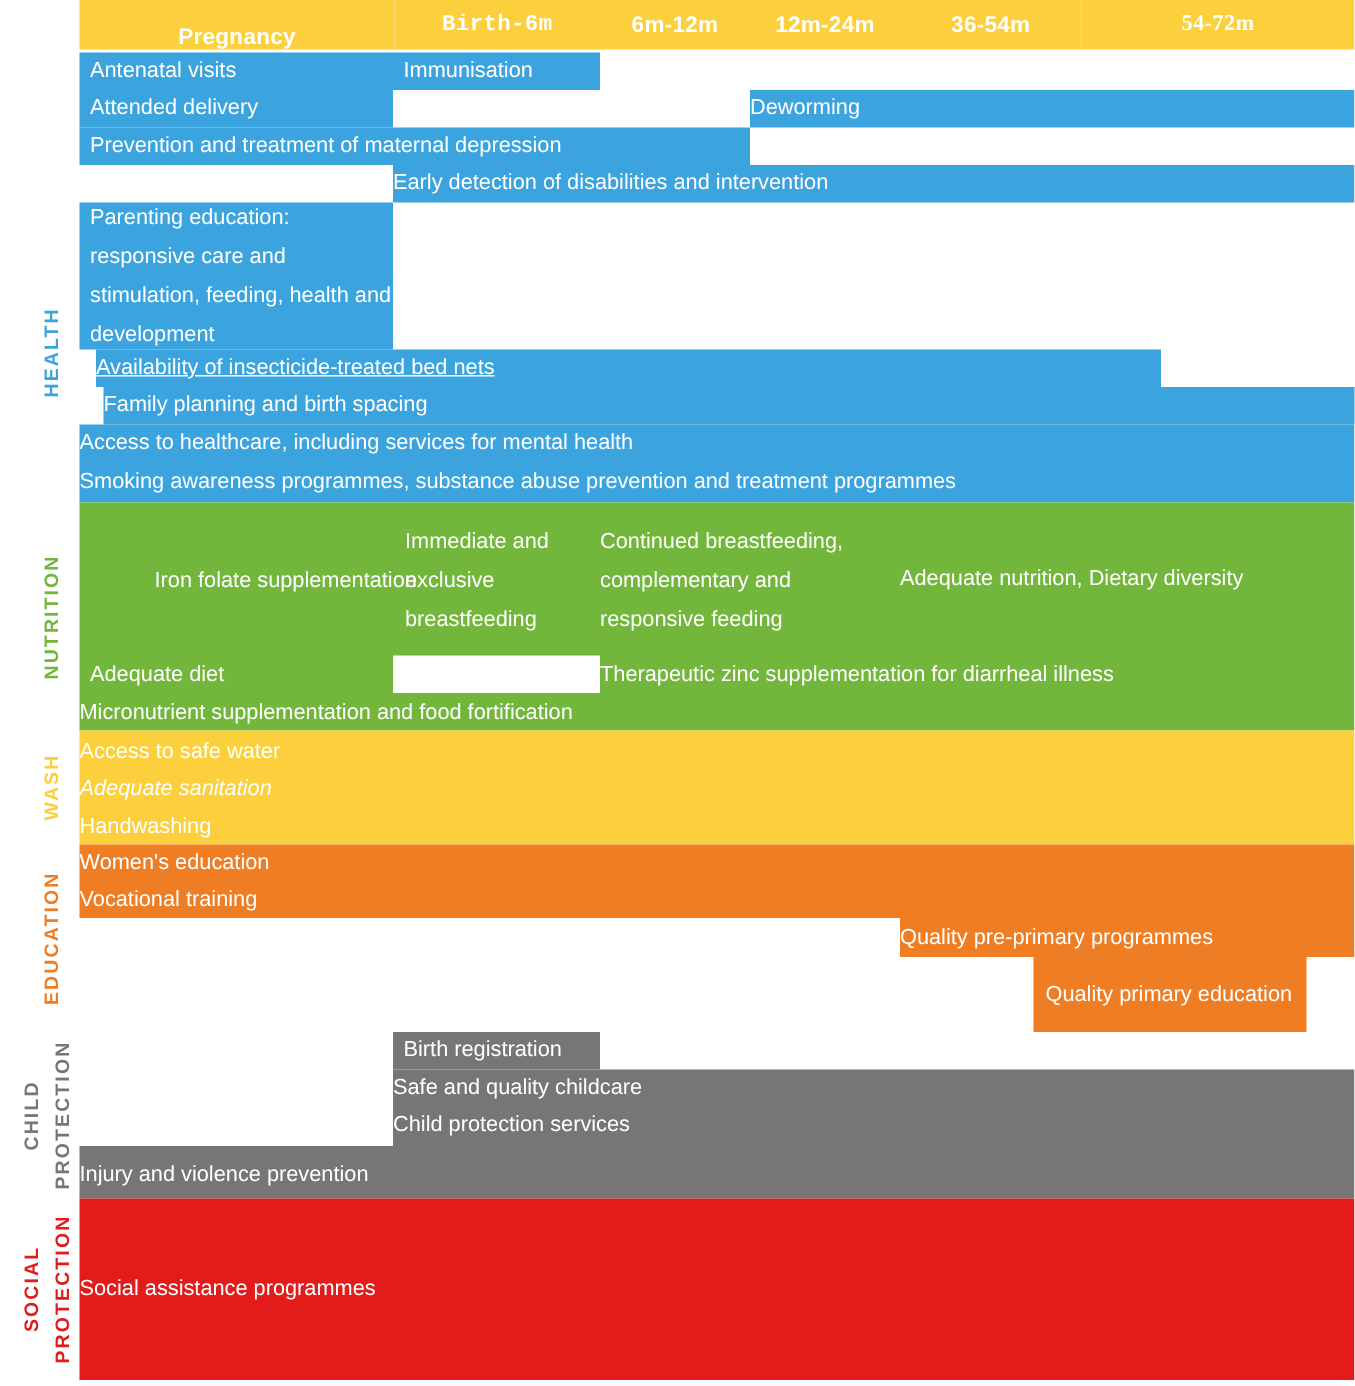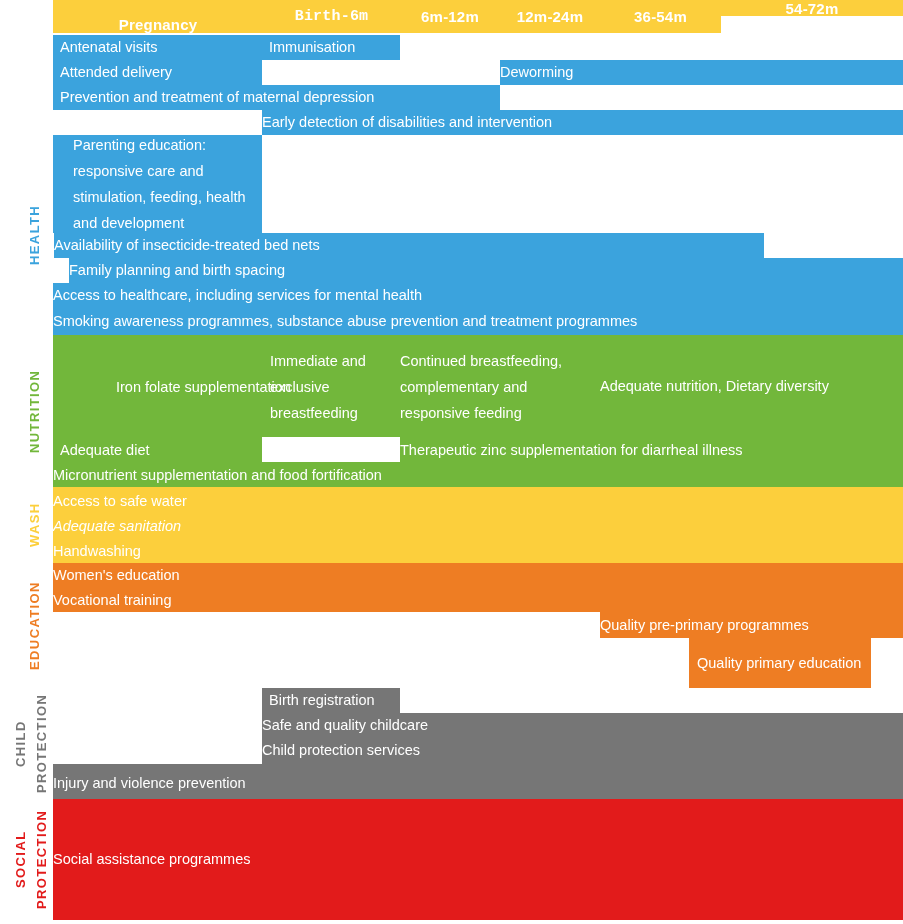--- a/index.html
+++ b/index.html
@@ -34,21 +34,21 @@
   .sl-wash{color:#fccf3c;}
   .sl-education{color:#ee7d23;}
   .sl-childprot{color:#767676;}
   .sl-socialprot{color:#e21b1b;}
   .sidelab-stack{position:absolute;display:flex;flex-direction:row;}
   .sidelab-stack > span{writing-mode:vertical-rl;transform:rotate(180deg);
         font-weight:bold;font-size:13px;letter-spacing:1.4px;
         display:flex;align-items:center;justify-content:center;}
 
   .multi{flex-direction:column;align-items:flex-start;justify-content:center;
-         padding-left:20px;line-height:26px;}
+         padding-left:7px;line-height:26px;}
   .multi.ctr{align-items:center;padding-left:0;}
 </style>
 </head>
 <body>
 
 <div id="chart">
 
   <div class="blk hdr" style="left:53px;top:0px;width:210px;height:33px;align-items:flex-end;">
     <span>Pregnancy</span>
   </div>
@@ -57,21 +57,21 @@
   </div>
   <div class="blk hdr" style="left:400px;top:0px;width:100px;height:33px;">
     <span>6m-12m</span>
   </div>
   <div class="blk hdr" style="left:500px;top:0px;width:100px;height:33px;">
     <span>12m-24m</span>
   </div>
   <div class="blk hdr" style="left:600px;top:0px;width:121px;height:33px;">
     <span>36-54m</span>
   </div>
-  <div class="blk hdr" style="left:721px;top:0px;width:182px;height:16px;">
+  <div class="blk hdr" style="left:721px;top:0px;width:182px;height:33px;font-family:Liberation Serif, serif;">
     <span>54-72m</span>
   </div>
 
   <div class="blk bar health l" style="left:53px;top:35px;width:209px;height:25px;">
     <span>Antenatal visits</span>
   </div>
   <div class="blk bar health l" style="left:262px;top:35px;width:138px;height:25px;">
     <span>Immunisation</span>
   </div>
 
@@ -87,21 +87,21 @@
   </div>
 
   <div class="blk bar health c" style="left:262px;top:110px;width:641px;height:25px;">
     <span>Early detection of disabilities and intervention</span>
   </div>
 
   <div class="blk bar health multi" style="left:53px;top:135px;width:209px;height:98px;">
     <span style="white-space:normal;">Parenting education: responsive care and stimulation, feeding, health and development</span>
   </div>
 
-  <div class="blk bar health c" style="left:54px;top:233px;width:710px;height:25px;">
+  <div class="blk bar health c" style="left:64px;top:233px;width:710px;height:25px;text-decoration:underline;">
     <span>Availability of insecticide-treated bed nets</span>
   </div>
   <div class="blk bar health c" style="left:69px;top:258px;width:850px;height:25px;">
     <span>Family planning and birth spacing</span>
   </div>
   <div class="blk bar health c" style="left:53px;top:283px;width:850px;height:25px;">
     <span>Access to healthcare, including services for mental health</span>
   </div>
   <div class="blk bar health c" style="left:53px;top:308px;width:850px;height:27px;">
     <span>Smoking awareness programmes, substance abuse prevention and treatment programmes</span>

